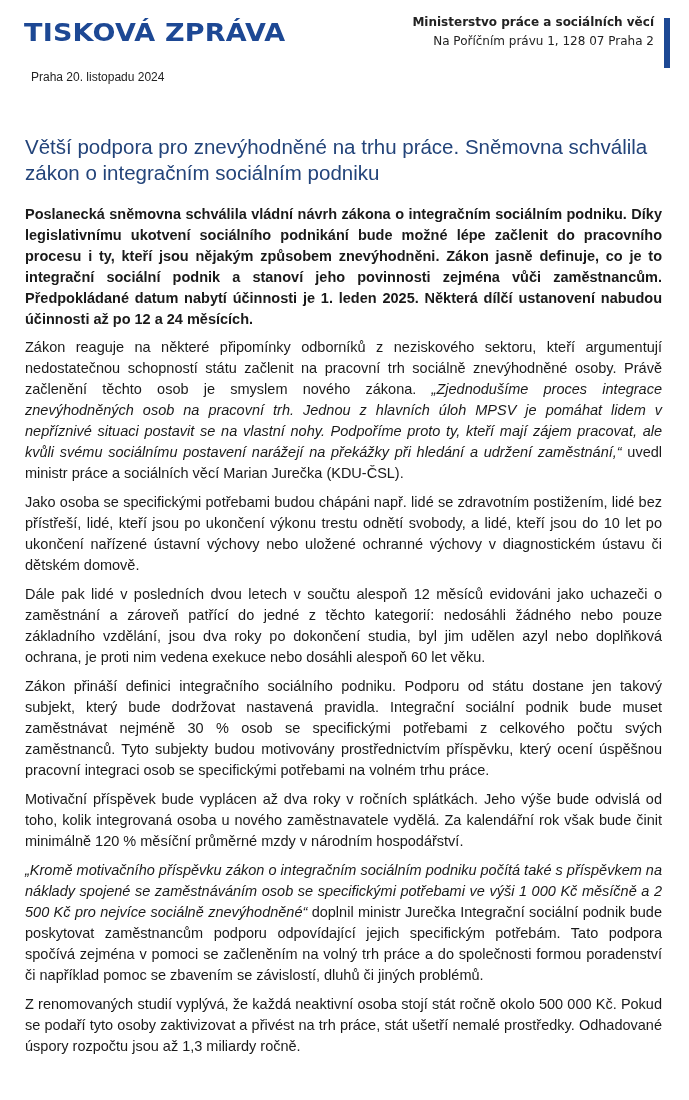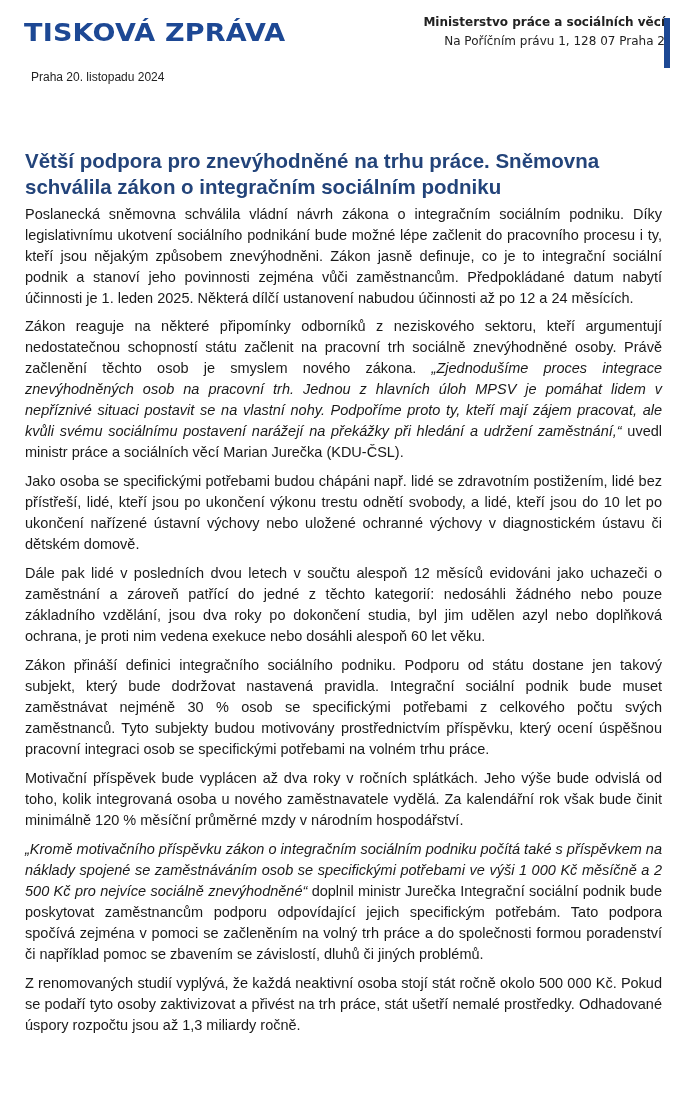--- a/index.html
+++ b/index.html
@@ -10,37 +10,37 @@
   .header-title {
     position: absolute; left: 24px; top: 18px;
     font-family: "DejaVu Sans", sans-serif; font-weight: bold;
     font-size: 25px; letter-spacing: 0.2px; color: #1d4894;
     transform: scaleX(1.08); transform-origin: left;
   }
   .header-date {
     position: absolute; left: 31px; top: 70px; font-size: 12px; color: #222;
   }
   .ministry {
-    position: absolute; right: 24px; top: 13px; text-align: right;
+    position: absolute; right: 35px; top: 13px; text-align: right;
     font-family: "DejaVu Sans", sans-serif; font-size: 12px; line-height: 19px; color: #222;
   }
   .ministry .name { font-weight: bold; }
   .ministry-bar {
     position: absolute; left: 664px; top: 18px; width: 6px; height: 50px; background: #1d4894;
   }
   .headline {
-    position: absolute; left: 25px; top: 148px; width: 640px;
-    font-size: 20.5px; font-weight: bold; line-height: 26px; color: #23447a;
+    position: absolute; left: 25px; top: 134px; width: 640px;
+    font-size: 20.5px; font-weight: normal; line-height: 26px; color: #23447a;
   }
   .content {
     position: absolute; left: 25px; top: 204px; width: 637px;
     font-size: 14.5px; line-height: 21px;
   }
   .content p { margin: 0 0 8px 0; text-align: justify; }
-  .lead { font-weight: normal; margin-bottom: 7px !important; }
+  .lead { font-weight: bold; margin-bottom: 7px !important; }
   .subhead { font-weight: bold; color: #23447a; font-size: 14.5px; margin: 0 0 7px 0; }
   .q { font-style: italic; }
   .b { font-weight: normal; }
 </style>
 </head>
 <body>
 
 <div>
   <div class="header-title">TISKOVÁ ZPRÁVA</div>
   <div class="header-date">Praha 20. listopadu 2024</div>

